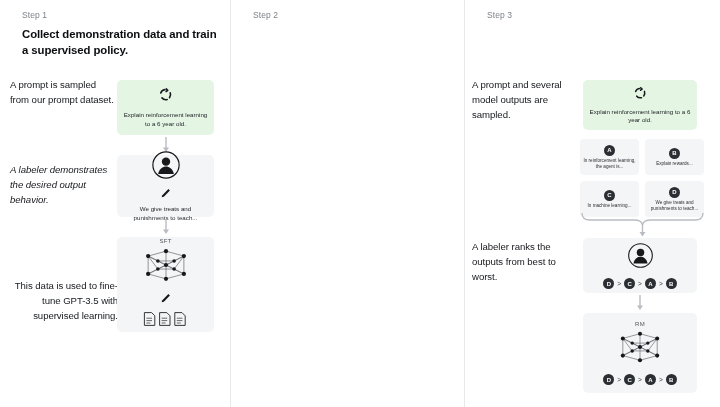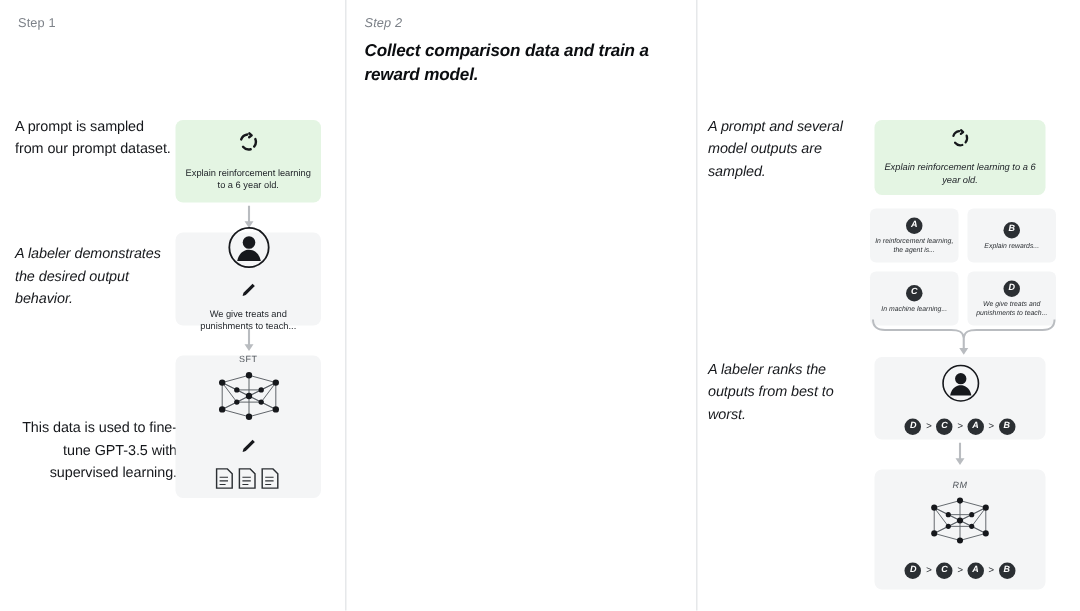--- a/index.html
+++ b/index.html
@@ -2,23 +2,23 @@
 <html><head>
 <meta charset="utf-8">
 <style>
   html,body{margin:0;padding:0;}
   body{
     width:720px;height:407px;background:#ffffff;
     font-family:"Liberation Sans", sans-serif;
     color:#16181c;overflow:hidden;position:relative;
   }
   .board{position:absolute;inset:0;display:flex;}
-  .col{position:relative;box-sizing:border-box;padding:8px 10px 0 10px;border-radius:19px;}
+  .col{position:relative;box-sizing:border-box;padding:8px 10px 0 20px;border-radius:19px;}
   .col1{width:231px;}
-  .col2{width:234px;font-style:italic;}
+  .col2{width:234px;}
   .col3{width:255px;}
   .vdiv{position:absolute;top:0;bottom:0;width:1px;background:#e6e8ea;}
   .vdiv.v1{left:230px;}
   .vdiv.v2{left:464px;}
 
   .step-label{font-size:8.5px;color:#7d8289;letter-spacing:.1px;margin:2px 0 6px 2px;}
   .step-title{font-size:11.4px;font-weight:700;line-height:1.42;letter-spacing:-.1px;color:#0b0d10;margin:0 0 6px 2px;}
   .narr{font-size:9.6px;line-height:1.55;color:#16181c;letter-spacing:-.05px;}
 
   
@@ -44,20 +44,21 @@
 </head>
 <body>
 
 <div class="board">
 
   <div class="vdiv v1"></div>
   <div class="vdiv v2"></div>
 
   <div class="col col1">
     <div class="step-label">Step 1</div>
+    <div class="step-title">Collect demonstration data and train a supervised policy.</div>
 
     <div class="abs narr" style="left:10px;top:78px;width:104px;">A prompt is sampled from our prompt dataset.</div>
 
     <div class="abs narr" style="left:10px;top:163px;width:108px;font-style:italic;">A labeler demonstrates the desired output behavior.</div>
 
     <div class="abs narr" style="left:10px;top:279px;width:108px;text-align:right;">This data is used to fine-tune GPT-3.5 with supervised learning.</div>
 
     <div class="abs card green" style="left:117px;top:80px;width:97px;height:55px;">
       <span style="margin-bottom:5px;">
         <svg width="15" height="15" viewBox="0 0 24 24" fill="none" stroke="#16181c" stroke-width="2.6" stroke-linecap="round">
@@ -141,21 +142,20 @@
             <path d="M24.5 9 h7 M24.5 12 h7 M24.5 15 h5"></path>
             <path d="M43.5 9 h7 M43.5 12 h7 M43.5 15 h5"></path>
           </g>
         </svg>
       </span>
     </div>
   </div>
 
   <div class="col col2">
     <div class="step-label">Step 2</div>
-    <div class="step-title">Collect comparison data and train a reward model.</div>
 
     <div class="abs narr" style="left:241px;top:78px;width:104px;">A prompt and several model outputs are sampled.</div>
     <div class="abs narr" style="left:241px;top:240px;width:110px;">A labeler ranks the outputs from best to worst.</div>
 
     <div class="abs card green" style="left:352px;top:80px;width:114px;height:50px;">
       <span style="margin-bottom:4px;">
         <svg width="14" height="14" viewBox="0 0 24 24" fill="none" stroke="#16181c" stroke-width="2.6" stroke-linecap="round">
           <path d="M4.5 9.5 A8 8 0 0 1 11 4.2"></path>
           <path d="M19.6 9.2 A8 8 0 0 1 18.4 17"></path>
           <path d="M14.6 20 A8 8 0 0 1 6.4 17.4"></path>
@@ -249,16 +249,17 @@
         <div class="pill">C</div>
         <span class="gt">&gt;</span>
         <div class="pill">A</div>
         <span class="gt">&gt;</span>
         <div class="pill">B</div>
       </div>
     </div>
   </div>
 
   <div class="col col3">
+    <div class="step-label">Step 3</div>
 
   </div>
 
 </div>
 
 </body></html>

